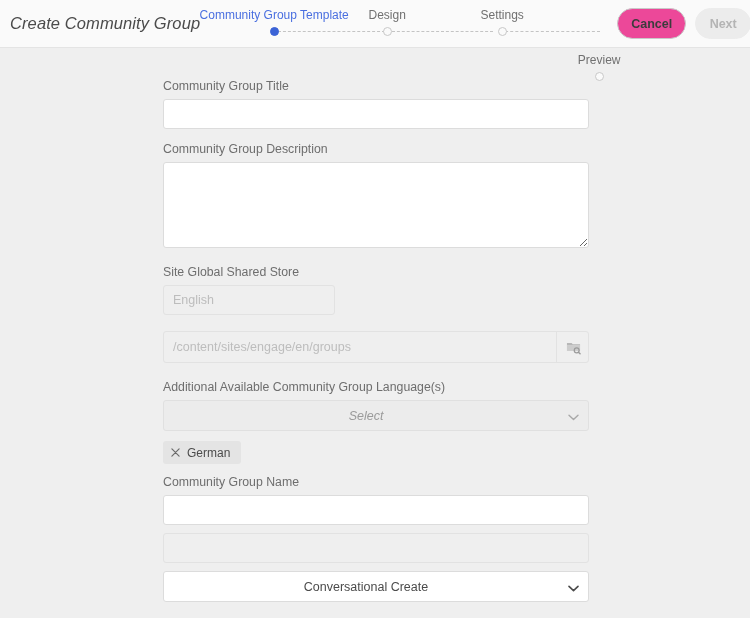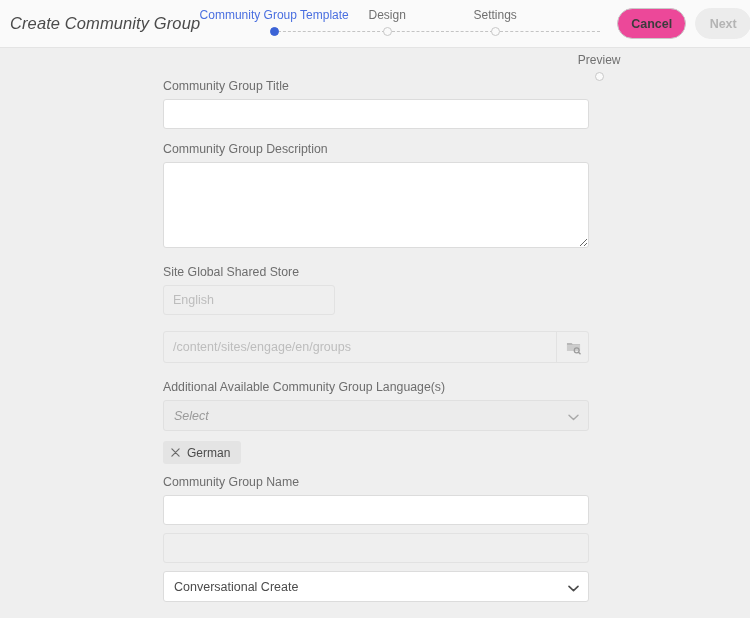--- a/index.html
+++ b/index.html
@@ -201,20 +201,21 @@
   }
   .select-box {
     width: 426px;
     height: 31px;
     border-radius: 3px;
     display: flex;
     align-items: center;
     padding: 0 30px 0 10px;
     font-size: 12.5px;
     cursor: pointer;
+    justify-content: center;
   }
   .select-disabled {
     background: #ececec;
     border: 1px solid #e0e0e0;
     color: #9b9b9b;
     font-style: italic;
   }
   .select-normal {
     background: #ffffff;
     border: 1px solid #dcdcdc;
@@ -277,21 +278,21 @@
     <div class="step is-active" style="left:62px;">
       <span class="step-label">Community Group Template</span>
       <span class="step-dot"></span>
     </div>
 
     <div class="step" style="left:175px;">
       <span class="step-label">Design</span>
       <span class="step-dot"></span>
     </div>
 
-    <div class="step" style="left:283px;">
+    <div class="step" style="left:290px;">
       <span class="step-label">Settings</span>
       <span class="step-dot"></span>
     </div>
 
     <div class="step" style="left:387px;margin-top:45px;">
       <span class="step-label">Preview</span>
       <span class="step-dot"></span>
     </div>
   </div>
 

